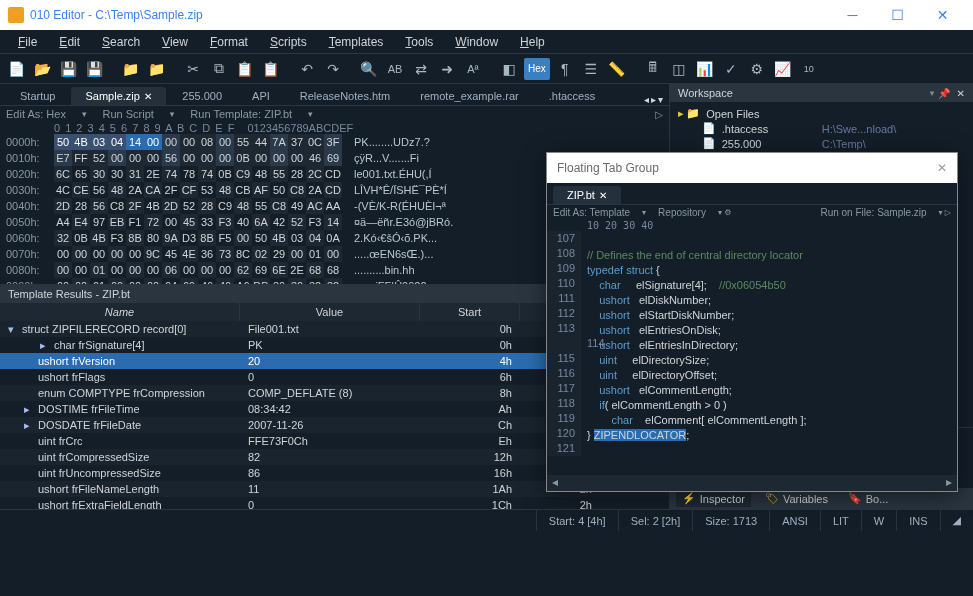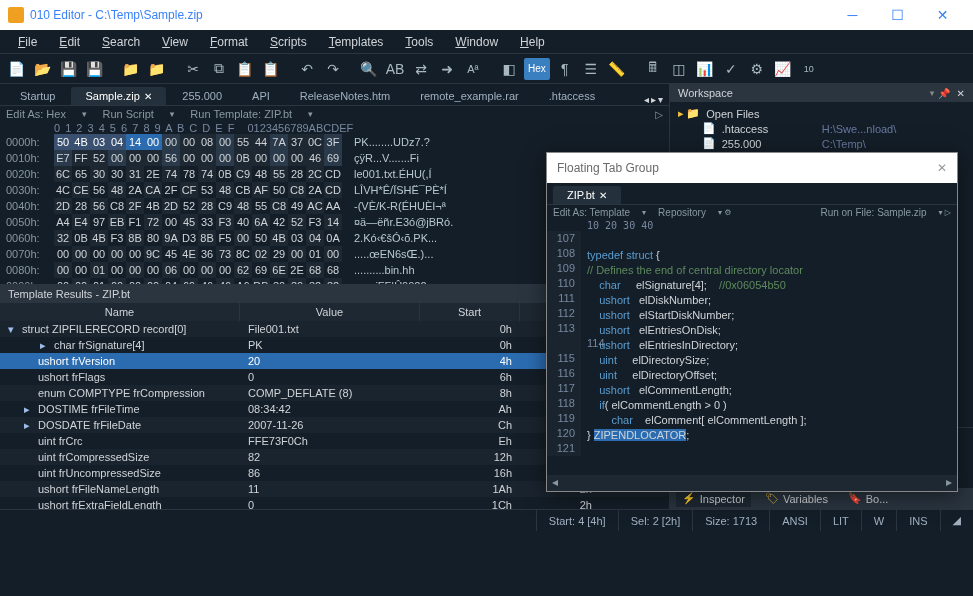--- a/index.html
+++ b/index.html
@@ -36,21 +36,21 @@
 .hex-row .bytes span { display:inline-block; width:18px; text-align:center; }
 .hex-row .bytes .sel { background:#2b6cb0; color:#fff; }
 .hex-row .bytes .pk { background:#3a5070; color:#fff; }
 .hex-row .bytes .g1 { background:#2a3a4a; }
 .hex-row .bytes .g2 { background:#1e2832; }
 .hex-row .ascii { margin-left:12px; color:#b8c8d0; white-space:pre; }
 .template-results { height:225px; border-top:1px solid #2a3540; display:flex; flex-direction:column; background:#141e28; }
 .tr-title { background:#2a3540; padding:3px 8px; font-size:11px; color:#d0d4d8; }
 .tr-head { display:flex; background:#1e2832; font-size:11px; }
 .tr-head div { padding:3px 8px; border-right:1px solid #2a3540; }
-.tr-head .c1 { width:240px; text-align:center; }
+.tr-head .c1 { width:240px; text-align:center;font-style:italic; }
 .tr-head .c2 { width:180px; text-align:center; }
 .tr-head .c3 { width:100px; text-align:center; }
 .tr-body { flex:1; overflow:hidden; font-size:11px; }
 .tr-row { display:flex; height:16px; align-items:center; }
 .tr-row:nth-child(odd) { background:#1a242e; }
 .tr-row .c1 { width:240px; padding-left:8px; }
 .tr-row .c2 { width:180px; padding-left:8px; }
 .tr-row .c3 { width:100px; text-align:right; padding-right:8px; }
 .tr-row .c4 { width:80px; text-align:right; padding-right:8px; }
 .tr-row.selected { background:#2b6cb0; color:#fff; }
@@ -137,21 +137,21 @@
   <div class="tsep"></div>
   <div class="tbtn">✂</div>
   <div class="tbtn">⧉</div>
   <div class="tbtn">📋</div>
   <div class="tbtn">📋</div>
   <div class="tsep"></div>
   <div class="tbtn">↶</div>
   <div class="tbtn">↷</div>
   <div class="tsep"></div>
   <div class="tbtn">🔍</div>
-  <div class="tbtn" style="font-size:14px">AB</div>
+  <div class="tbtn" style="font-size:11px">AB</div>
   <div class="tbtn">⇄</div>
   <div class="tbtn">➜</div>
   <div class="tbtn" style="font-size:11px">Aª</div>
   <div class="tsep"></div>
   <div class="tbtn">◧</div>
   <div class="tbtn accent">Hex</div>
   <div class="tbtn">¶</div>
   <div class="tbtn">☰</div>
   <div class="tbtn">📏</div>
   <div class="tsep"></div>
@@ -457,22 +457,22 @@
           <div style="height: 15px; line-height: 15px;">115</div>
           <div style="height: 15px; line-height: 15px;">116</div>
           <div style="height: 15px; line-height: 15px;">117</div>
           <div style="height: 15px; line-height: 15px;">118</div>
           <div style="height: 15px; line-height: 15px;">119</div>
           <div style="height: 15px; line-height: 15px;">120</div>
           <div style="height: 15px; line-height: 15px;">121</div>
         </div>
       <div class="code-lines" id="codelines">
           <div class="code-line"></div>
+          <div class="code-line kw-comment">// Defines the end of central directory locator</div>
           <div class="code-line"><span class="kw-type">typedef</span> <span class="kw-type">struct</span> {</div>
-          <div class="code-line kw-comment">// Defines the end of central directory locator</div>
           <div class="code-line">    <span class="kw-type">char</span>     elSignature[4];    <span class="kw-comment">//0x06054b50</span></div>
           <div class="code-line">    <span class="kw-type">ushort</span>   elDiskNumber;</div>
           <div class="code-line">    <span class="kw-type">ushort</span>   elStartDiskNumber;</div>
           <div class="code-line">    <span class="kw-type">ushort</span>   elEntriesOnDisk;</div>
           <div class="code-line">    <span class="kw-type">ushort</span>   elEntriesInDirectory;</div>
           <div class="code-line">    <span class="kw-type">uint</span>     elDirectorySize;</div>
           <div class="code-line">    <span class="kw-type">uint</span>     elDirectoryOffset;</div>
           <div class="code-line">    <span class="kw-type">ushort</span>   elCommentLength;</div>
           <div class="code-line">    <span class="kw-type">if</span>( elCommentLength &gt; 0 )</div>
           <div class="code-line">        <span class="kw-type">char</span>    elComment[ elCommentLength ];</div>

